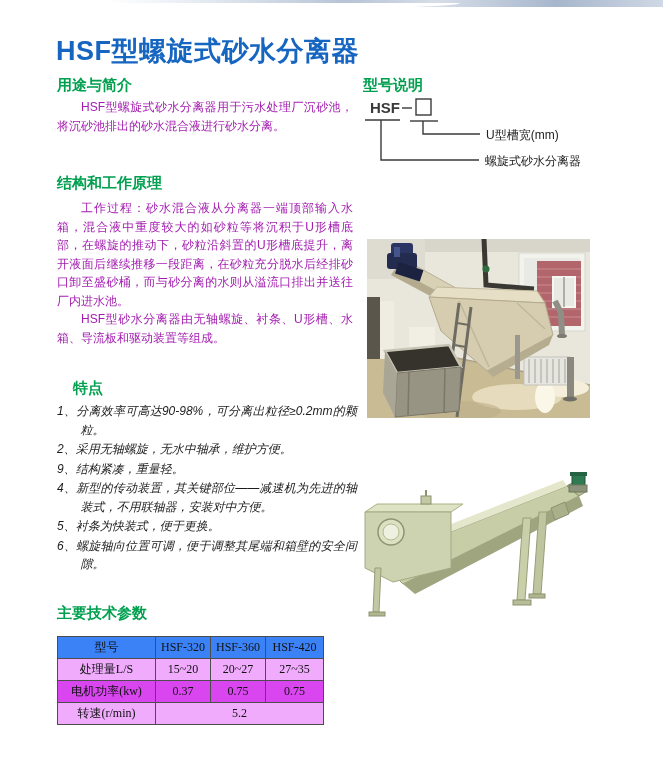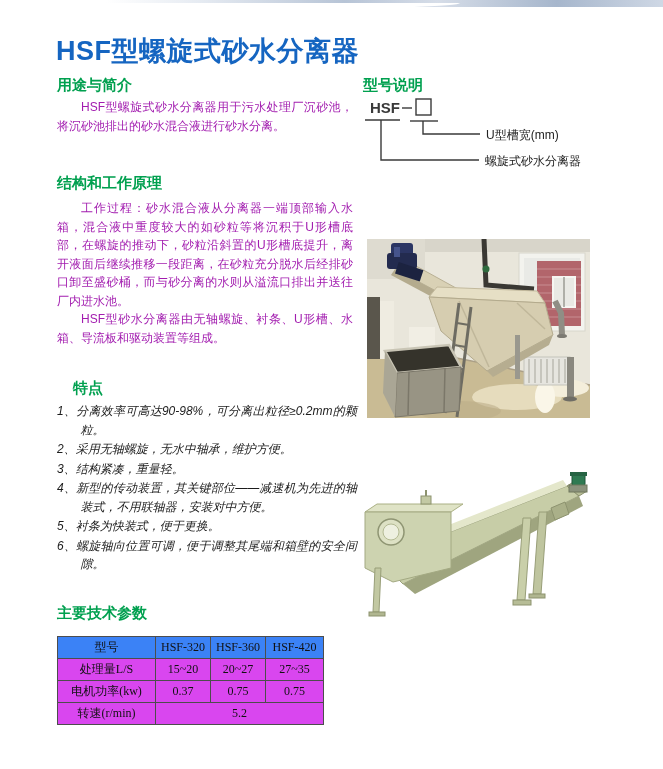--- a/index.html
+++ b/index.html
@@ -33,21 +33,21 @@
     position:absolute;left:57px;top:402px;width:300px;margin:0;padding:0;list-style:none;
     font-size:12px;line-height:18.5px;color:#1c1c1c;text-align:justify;
   }
   .features li{padding-left:1.95em;text-indent:-1.95em;margin-bottom:1px;font-style:italic;}
   table.specs{
     position:absolute;left:57px;top:636px;width:266px;border-collapse:collapse;
     table-layout:fixed;font-family:"Liberation Serif","DejaVu Serif",serif;font-size:12px;color:#111;
   }
   table.specs td{
     border:1px solid #4d4d4d;height:21px;text-align:center;vertical-align:middle;
-    padding:0;background:#d946ef;
+    padding:0;background:#f0abfc;
   }
   table.specs tr.hd td{background:#3b82f6;}
   table.specs tr.alt td{background:#d946ef;}
   svg text{font-family:"Liberation Sans","DejaVu Sans",sans-serif;}
   .model-diagram{position:absolute;left:362px;top:96px;}
   .photo{position:absolute;left:367px;top:239px;}
   .render{position:absolute;left:363px;top:472px;}
 </style>
 </head>
 <body>
@@ -66,21 +66,21 @@
 <div class="sec-h" style="left:57px;top:174px;">结构和工作原理</div>
 <div class="para" style="top:199px;">
   <p>工作过程：砂水混合液从分离器一端顶部输入水箱，混合液中重度较大的如砂粒等将沉积于U形槽底部，在螺旋的推动下，砂粒沿斜置的U形槽底提升，离开液面后继续推移一段距离，在砂粒充分脱水后经排砂口卸至盛砂桶，而与砂分离的水则从溢流口排出并送往厂内进水池。</p>
   <p>HSF型砂水分离器由无轴螺旋、衬条、U形槽、水箱、导流板和驱动装置等组成。</p>
 </div>
 
 <div class="sec-h" style="left:57px;top:379px;padding-left:16px;">特点</div>
 <ul class="features">
   <li>1、分离效率可高达90-98%，可分离出粒径≥0.2mm的颗粒。</li>
   <li>2、采用无轴螺旋，无水中轴承，维护方便。</li>
-  <li>3、结构紧凑，重量轻。</li>
+  <li>9、结构紧凑，重量轻。</li>
   <li>4、新型的传动装置，其关键部位——减速机为先进的轴装式，不用联轴器，安装对中方便。</li>
   <li>5、衬条为快装式，便于更换。</li>
   <li>6、螺旋轴向位置可调，便于调整其尾端和箱壁的安全间隙。</li>
 </ul>
 
 <div class="sec-h" style="left:57px;top:604px;">主要技术参数</div>
 <table class="specs">
   <colgroup>
       <col style="width:98px">
       <col style="width:55px">

